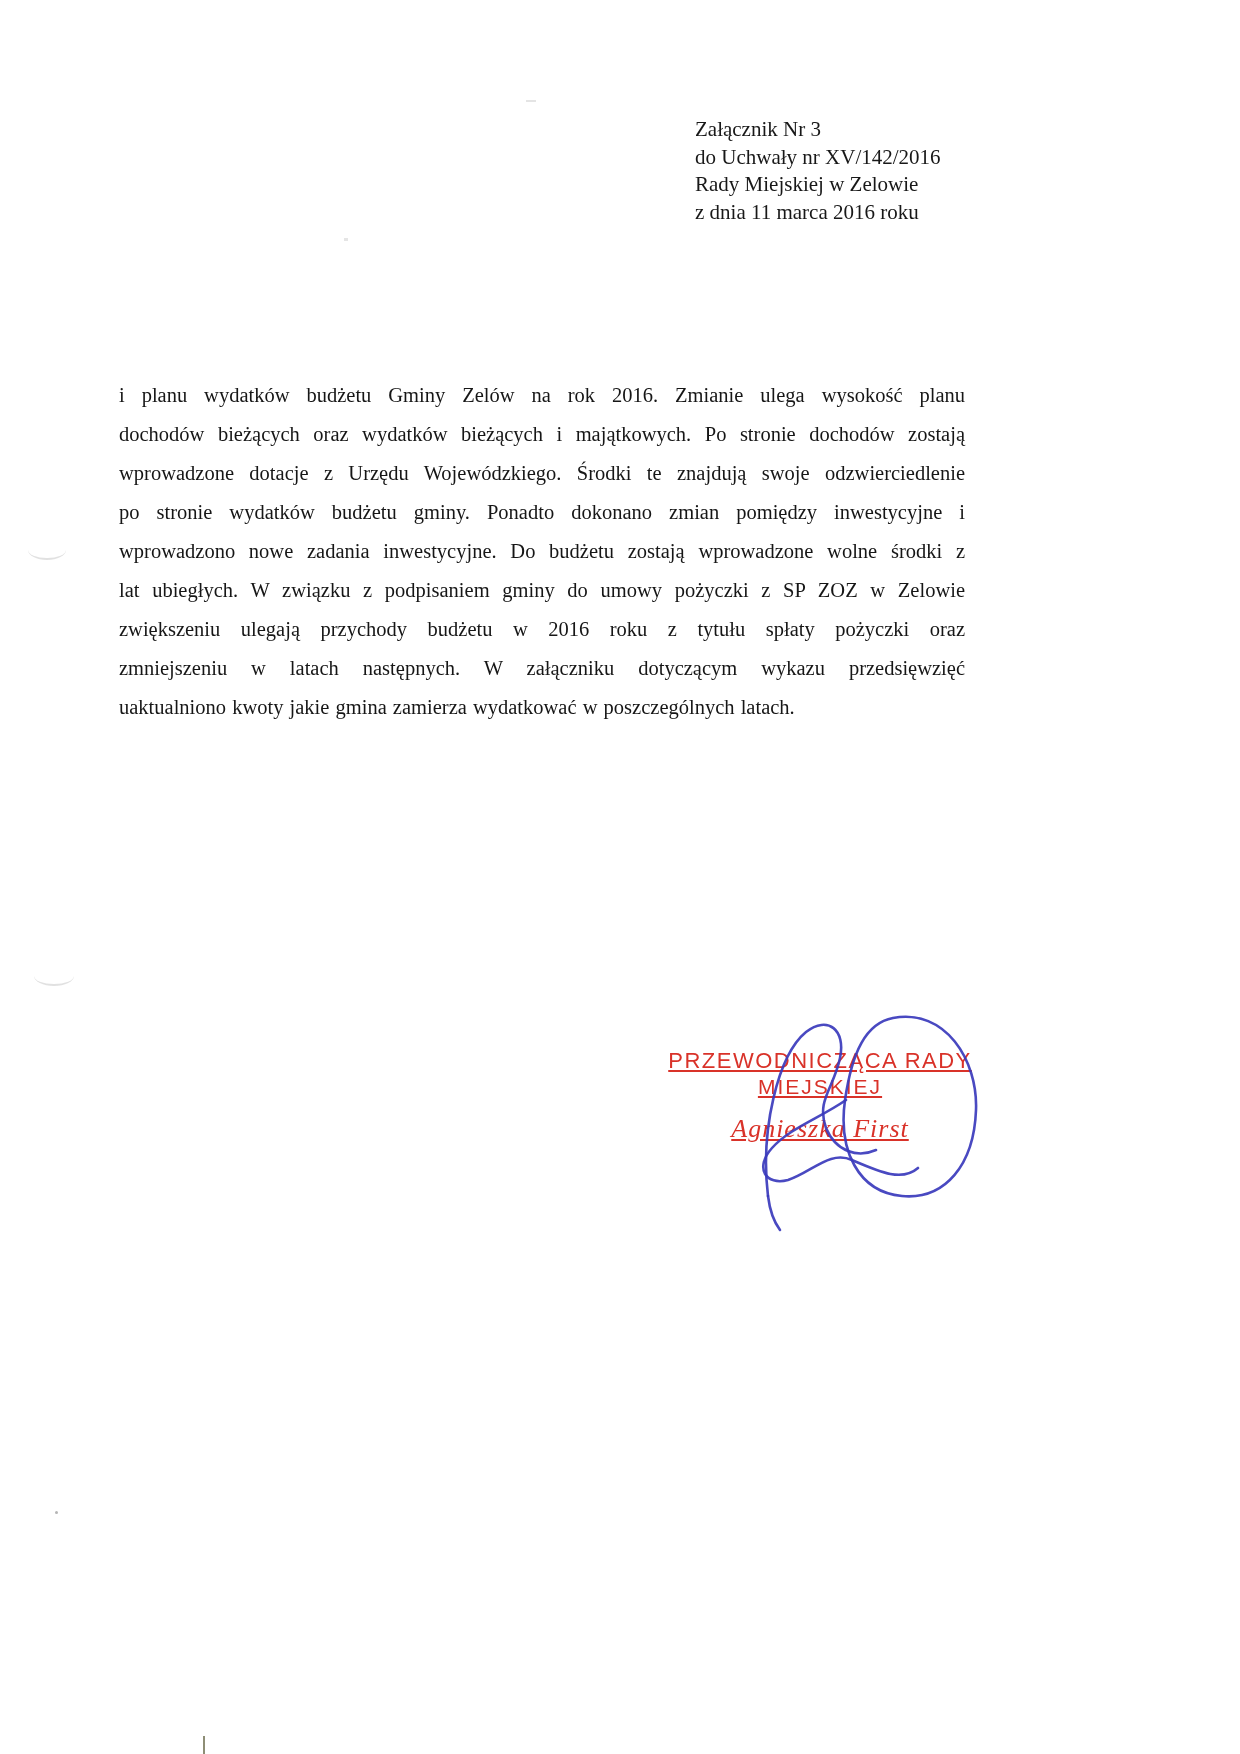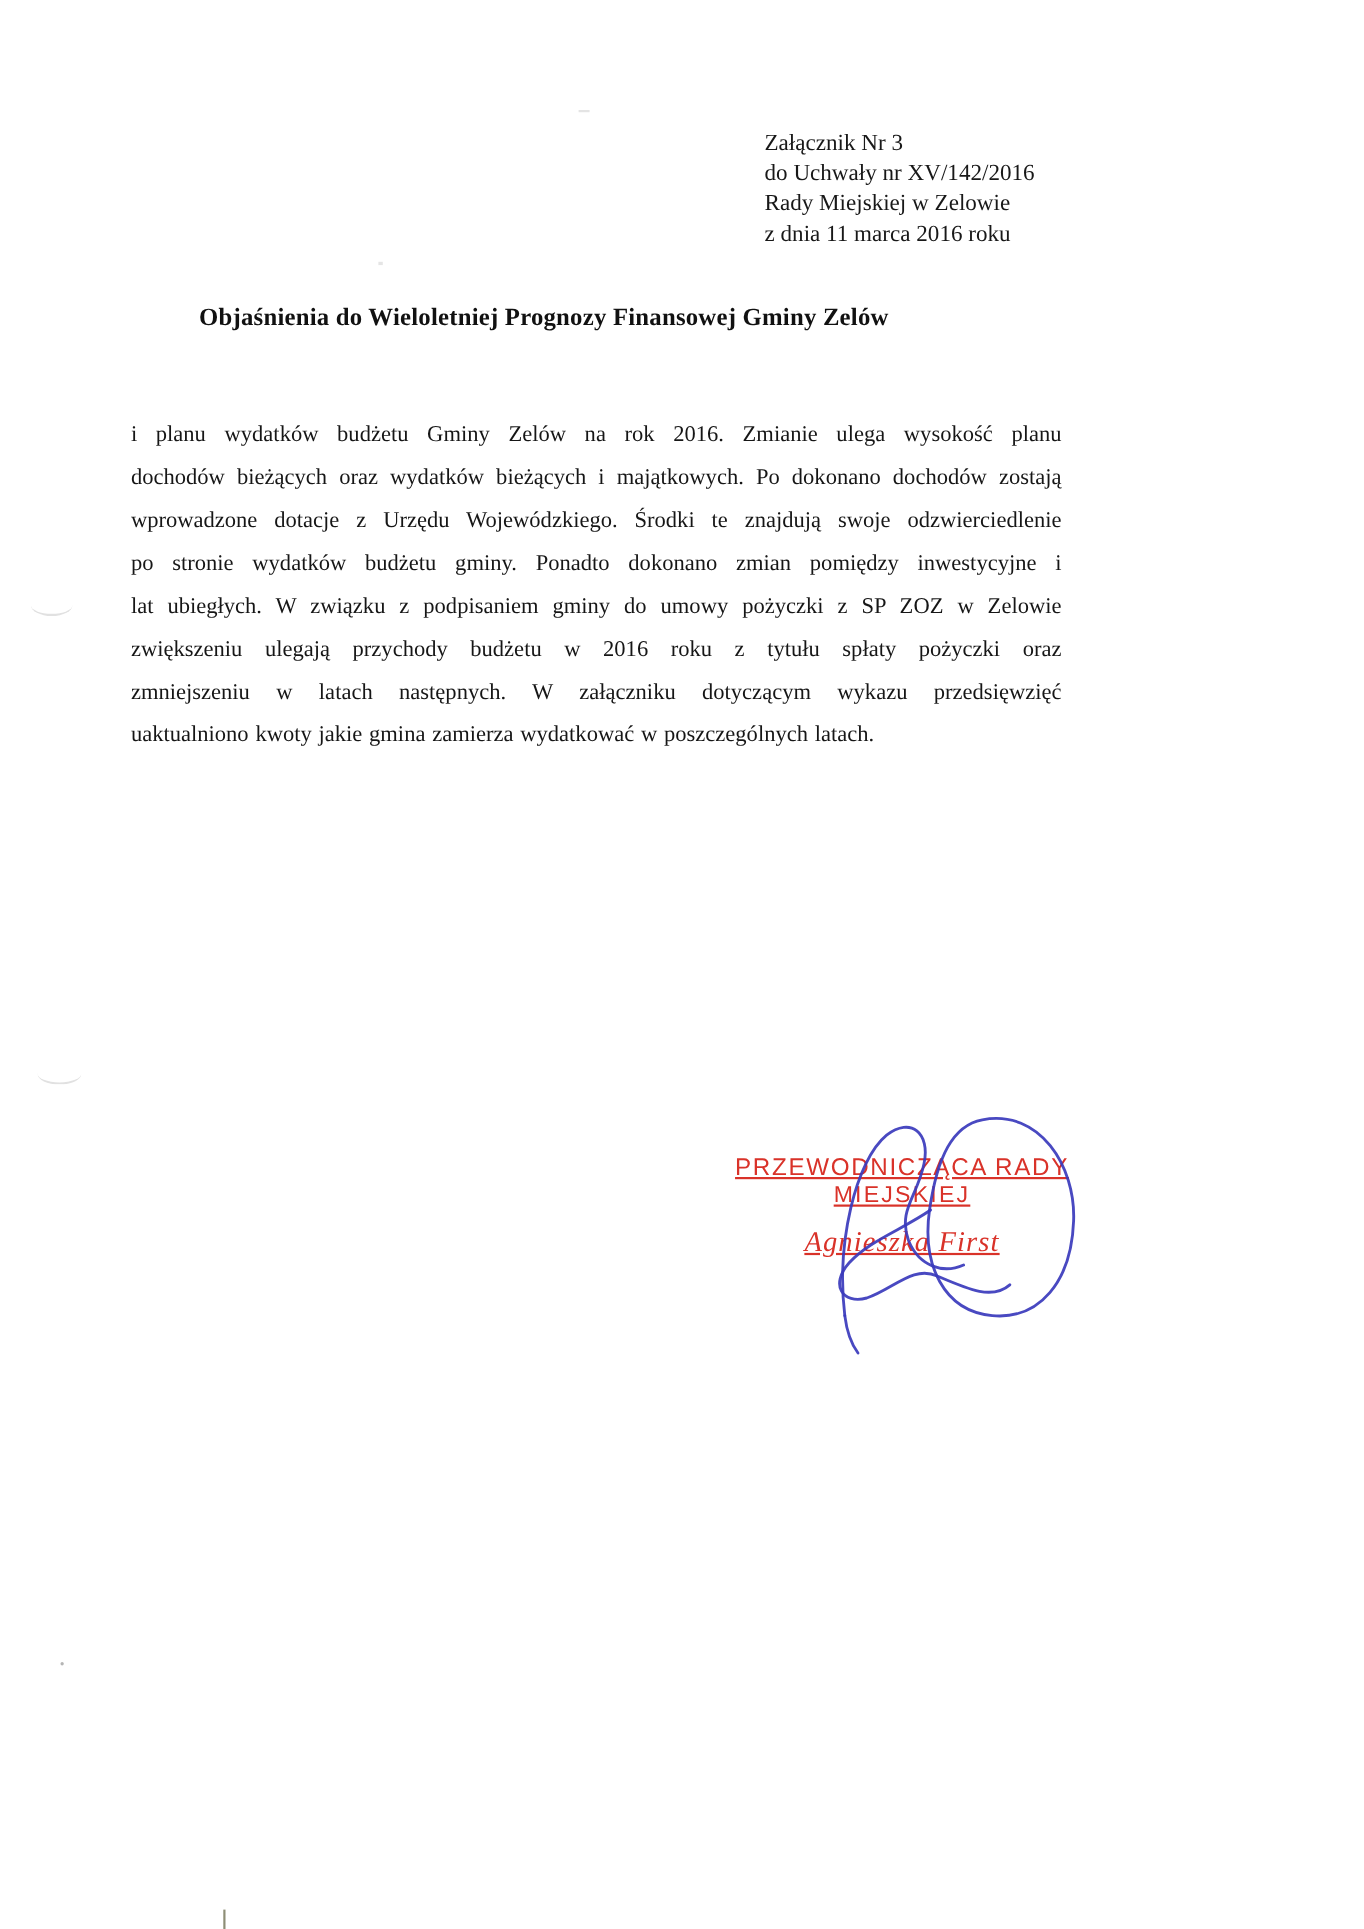--- a/index.html
+++ b/index.html
@@ -171,27 +171,27 @@
   <div class="artifact-dot"></div>
   <div class="artifact-vline"></div>
 
   <div class="ref-block">
     <div>Załącznik Nr 3</div>
     <div>do Uchwały nr XV/142/2016</div>
     <div>Rady Miejskiej w Zelowie</div>
     <div>z dnia 11 marca 2016 roku</div>
   </div>
 
-  <div class="doc-title">Objaśnienia do Wieloletniej Prognozy Finansowej Gminy Zelów</div>
 
   <div class="body-text">
     <div class="body-line">i planu wydatków budżetu Gminy Zelów na rok 2016. Zmianie ulega wysokość planu</div>
-    <div class="body-line">dochodów bieżących oraz wydatków bieżących i majątkowych. Po dokonano dochodów zostają</div>
+    <div class="body-line">dochodów bieżących oraz wydatków bieżących i majątkowych. Po stronie dochodów zostają</div>
     <div class="body-line">wprowadzone dotacje z Urzędu Wojewódzkiego. Środki te znajdują swoje odzwierciedlenie</div>
     <div class="body-line">po stronie wydatków budżetu gminy. Ponadto dokonano zmian pomiędzy inwestycyjne i</div>
+    <div class="body-line">wprowadzono nowe zadania inwestycyjne. Do budżetu zostają wprowadzone wolne środki z</div>
     <div class="body-line">lat ubiegłych. W związku z podpisaniem gminy do umowy pożyczki z SP ZOZ w Zelowie</div>
     <div class="body-line">zwiększeniu ulegają przychody budżetu w 2016 roku z tytułu spłaty pożyczki oraz</div>
     <div class="body-line">zmniejszeniu w latach następnych. W załączniku dotyczącym wykazu przedsięwzięć</div>
     <div class="body-line last">uaktualniono kwoty jakie gmina zamierza wydatkować w poszczególnych latach.</div>
   </div>
 
   <div class="stamp" style="color: rgb(217, 50, 41); text-decoration: underline;">
     <div class="stamp-line1">PRZEWODNICZĄCA RADY</div>
     <div class="stamp-line2">MIEJSKIEJ</div>
     <div class="stamp-name">Agnieszka First</div>

